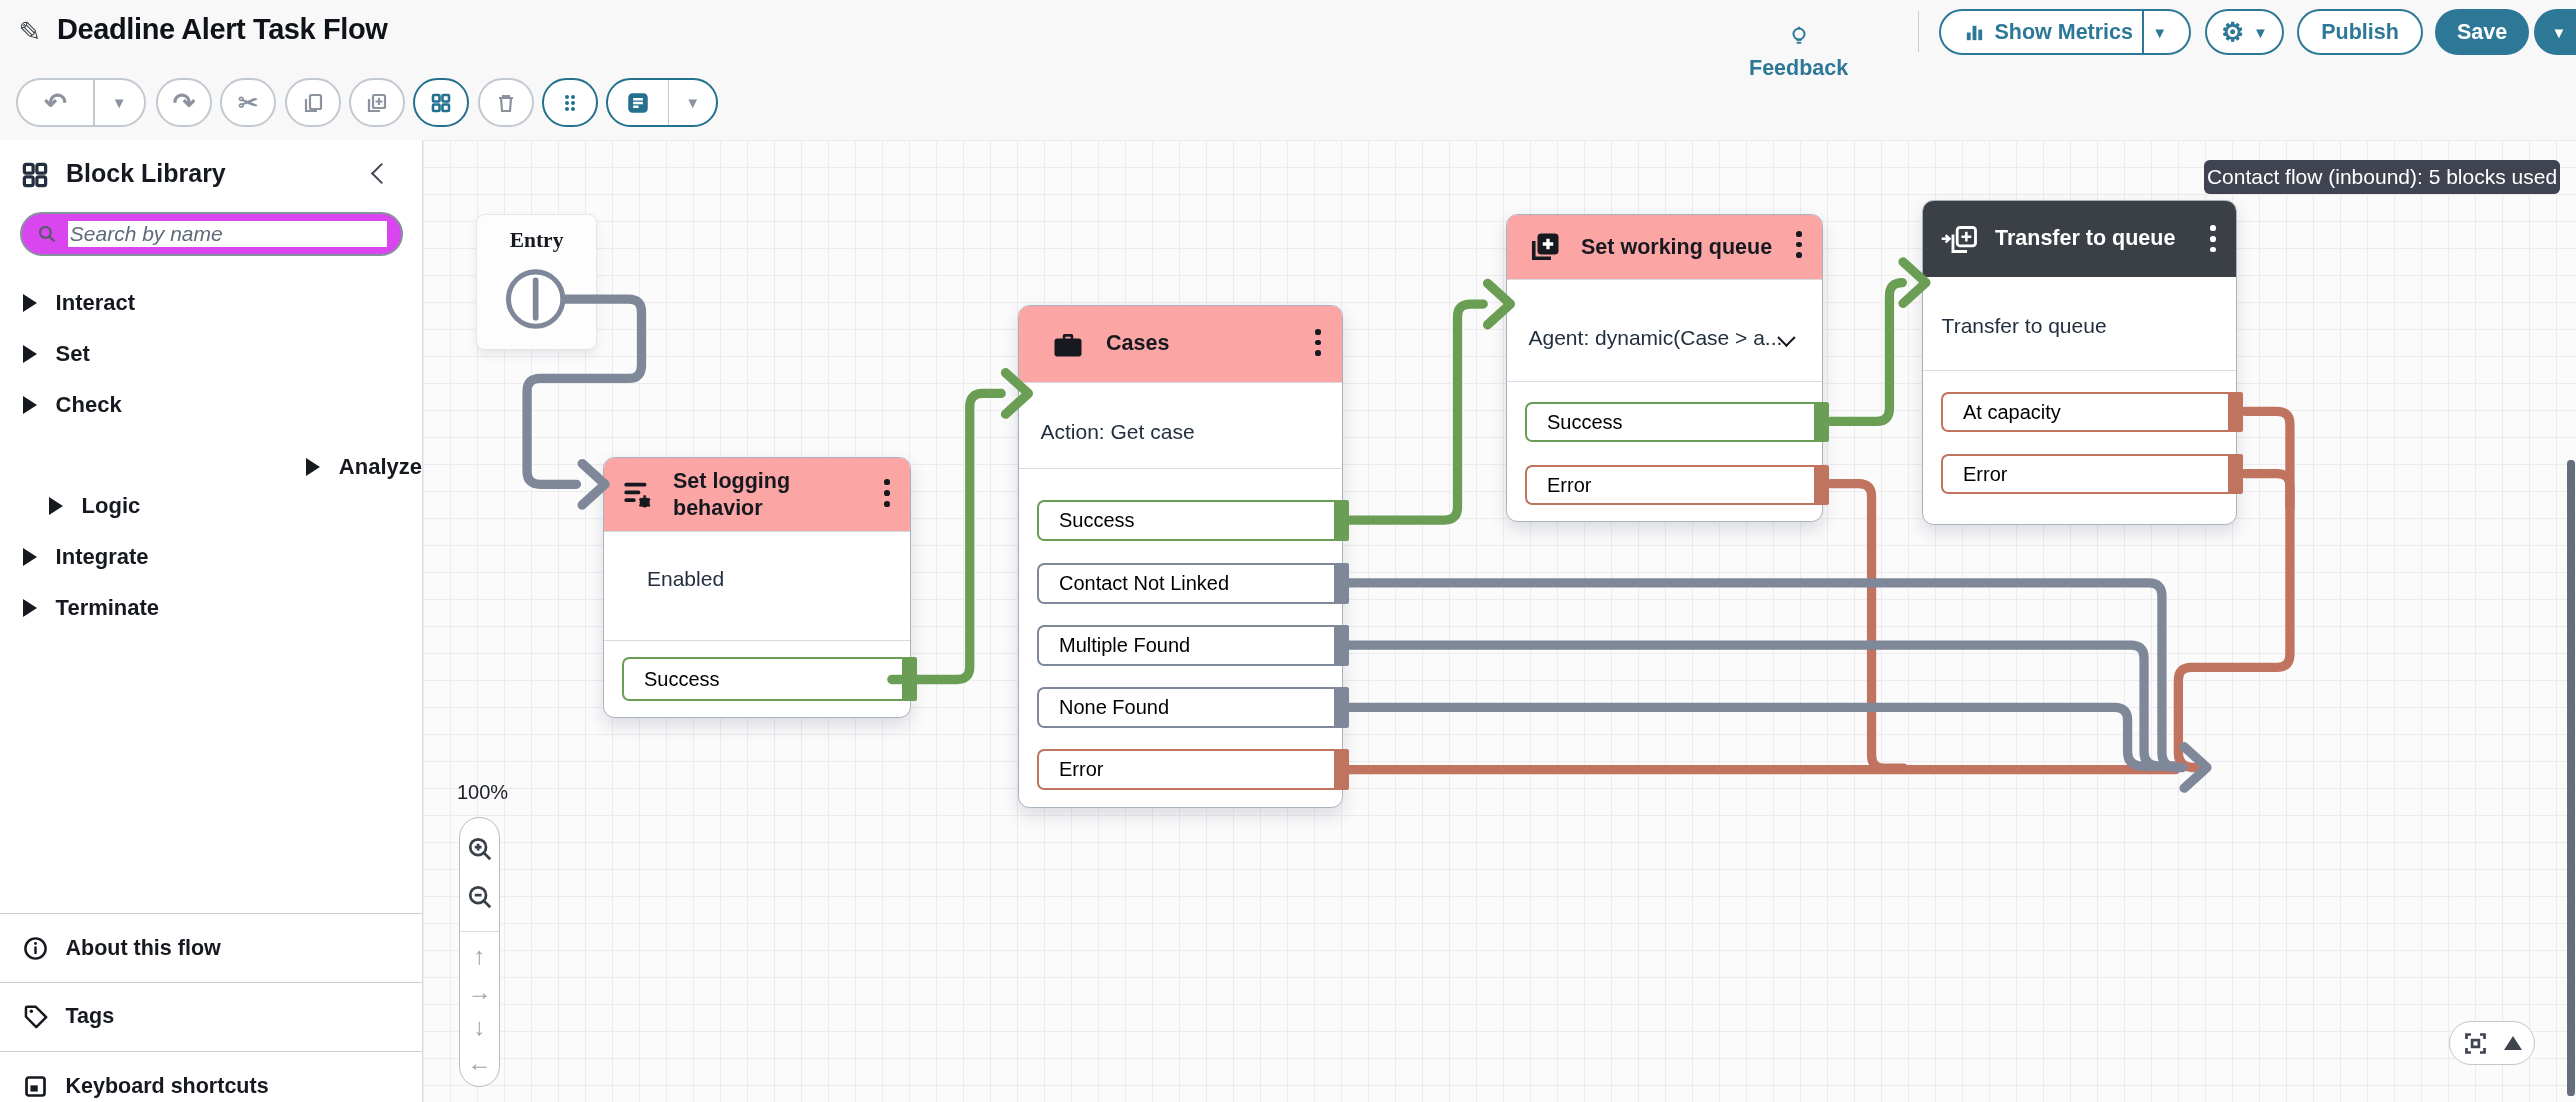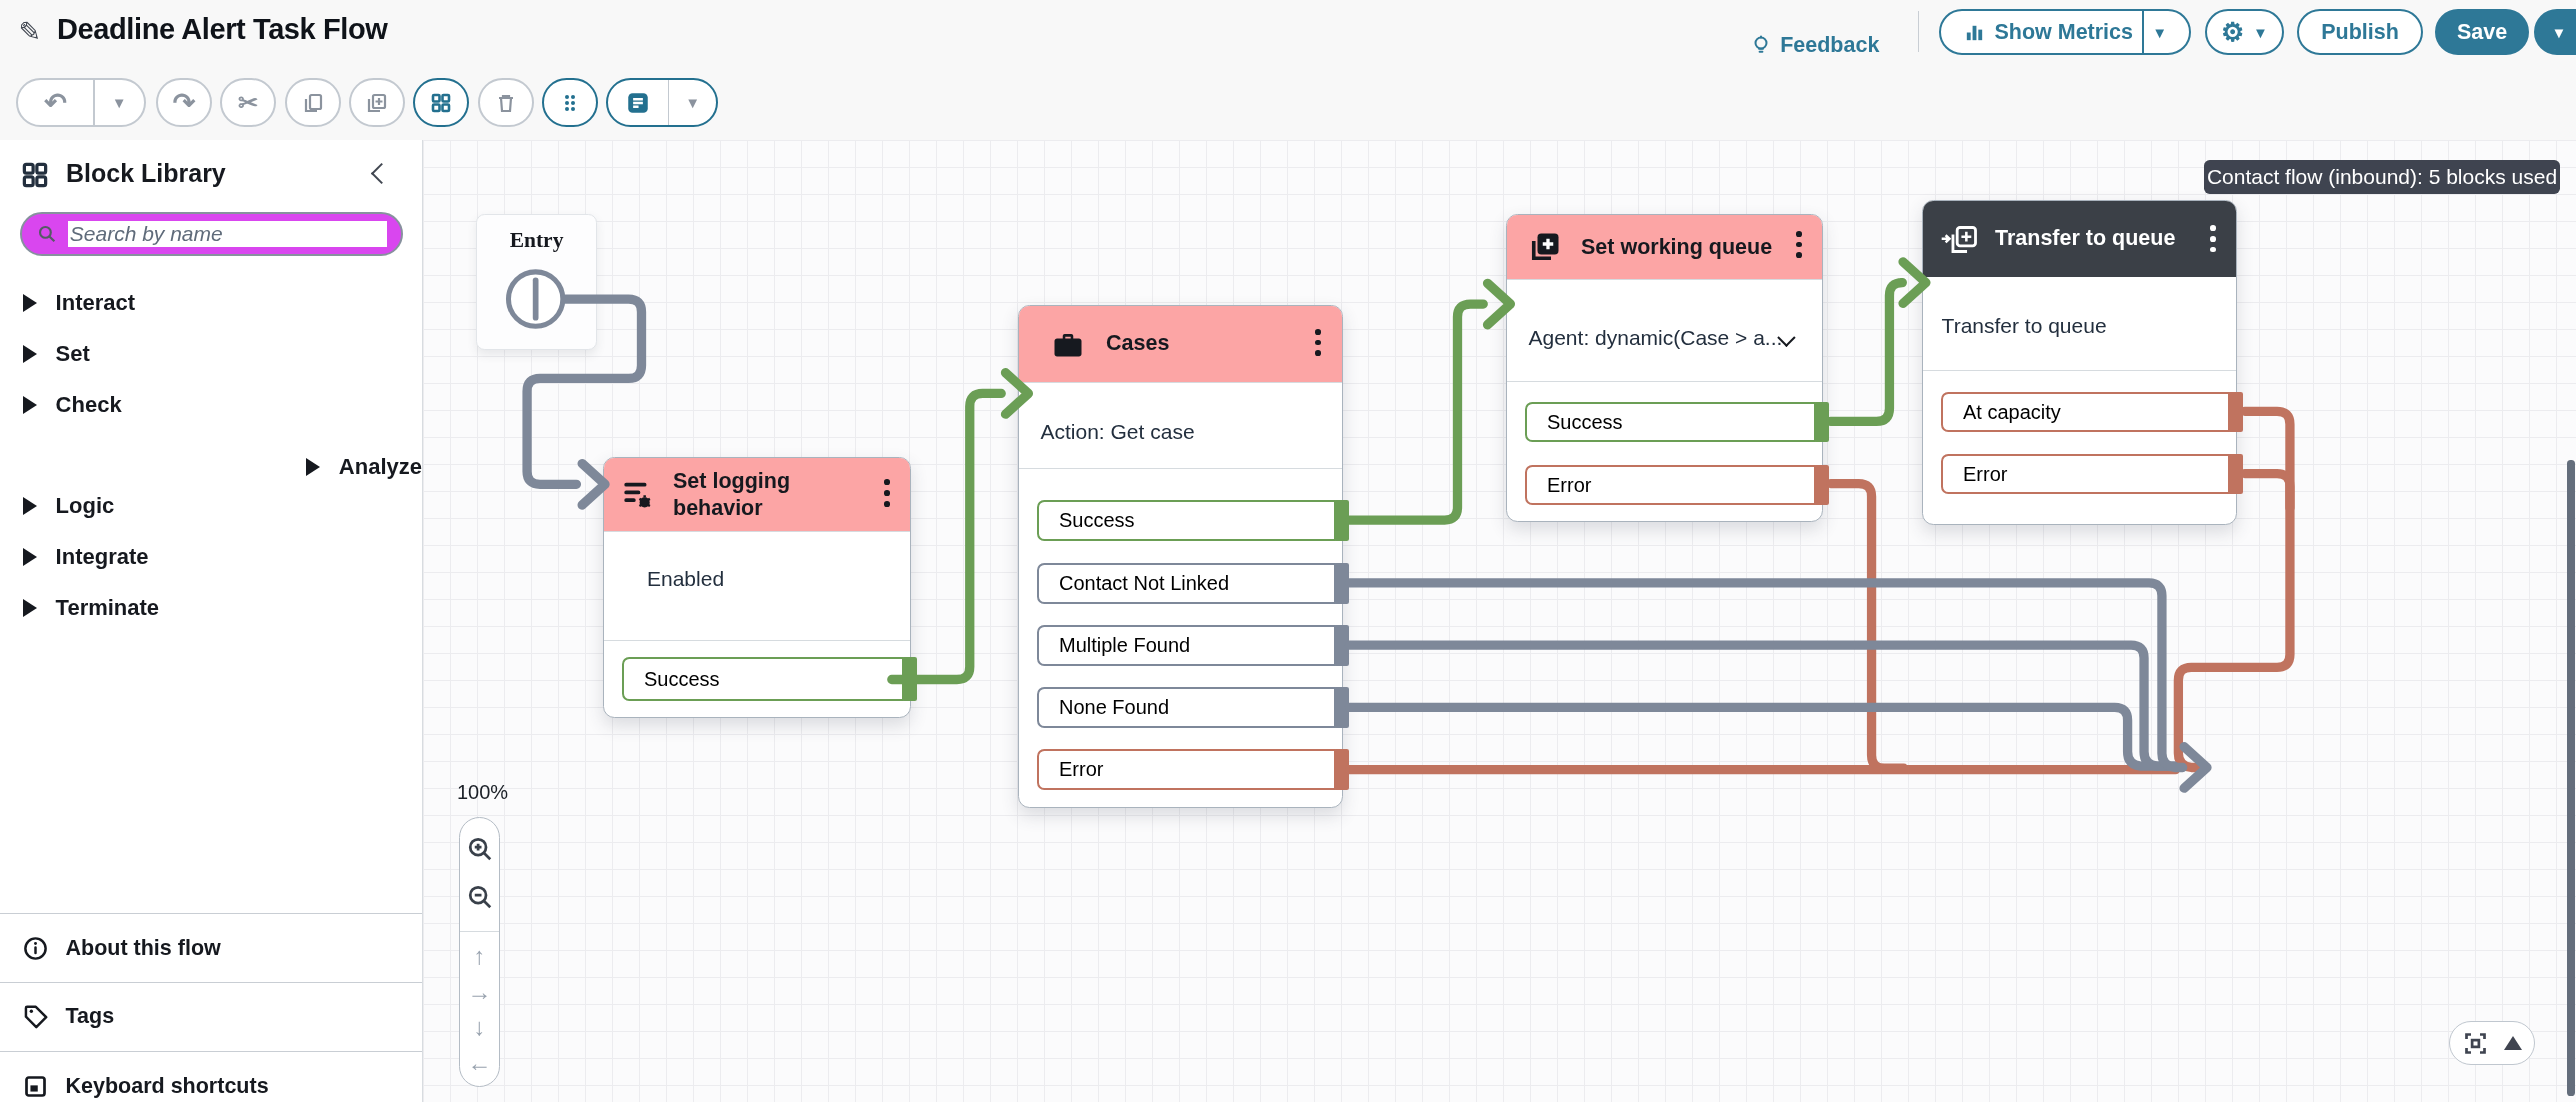--- a/index.html
+++ b/index.html
@@ -3,21 +3,21 @@
 <meta charset="utf-8">
 <style>
   html,body{margin:0;padding:0;background:#e9ebee;}
   #app{position:relative;width:2576px;height:1103px;overflow:hidden;
        font-family:"Liberation Sans",sans-serif;color:#16191f;background:#f8f8f8;}
   
   #topbar{position:absolute;left:0;top:0;width:100%;height:64px;}
   .pencil{position:absolute;left:18.6px;top:15.7px;font-size:27px;color:#414751;}
   #flow-title{position:absolute;left:57px;top:13px;font-size:29px;font-weight:bold;color:#0f1319;letter-spacing:-0.4px;}
   .hdr-right{position:absolute;top:0;height:64px;right:0;left:1716px;}
-  .feedback{position:absolute;left:33px;top:33px;display:flex;align-items:center;gap:7.2px;color:#2e7897;font-weight:bold;font-size:21.5px;cursor:pointer;}
+  .feedback{position:absolute;left:33px;top:25px;display:flex;align-items:center;gap:7.2px;color:#2e7897;font-weight:bold;font-size:21.5px;cursor:pointer;flex-direction:column;}
   .vdiv{position:absolute;left:202px;top:11.4px;width:1.4px;height:41px;background:#c9ced4;}
   .pill{position:absolute;top:9.3px;height:46px;border:2.1px solid #2e7897;border-radius:29px;background:#fff;
         display:flex;align-items:center;justify-content:center;gap:8.6px;color:#2e7897;font-weight:bold;font-size:21.5px;box-sizing:border-box;cursor:pointer;}
   .pill .seg-div{width:2.1px;align-self:stretch;background:#2e7897;}
   .caret{font-size:15px;color:#2e7897;line-height:1;}
   .pill.filled{background:#2e7897;color:#fff;}
   .pill.filled .caret{color:#fff;}
   
   #toolbar{position:absolute;left:0;top:68px;width:100%;height:72px;border-bottom:0.7px solid #e2e5e8;}
   .tbtn{position:absolute;top:10px;height:49px;background:#fff;border:2.1px solid #c3c9d0;border-radius:26px;
@@ -234,21 +234,21 @@
         <span class="cl">Set</span>
       </div>
     <div class="cat" style="top:242px;">
         <span class="tri"></span>
         <span class="cl">Check</span>
       </div>
     <div class="cat" style="top:304px;justify-content:flex-end;">
         <span class="tri"></span>
         <span class="cl">Analyze</span>
       </div>
-    <div class="cat" style="top:343px;">
+    <div class="cat" style="top:343px;margin-left:26px;">
         <span class="tri"></span>
         <span class="cl">Logic</span>
       </div>
     <div class="cat" style="top:394px;">
         <span class="tri"></span>
         <span class="cl">Integrate</span>
       </div>
     <div class="cat" style="top:445px;">
         <span class="tri"></span>
         <span class="cl">Terminate</span>

